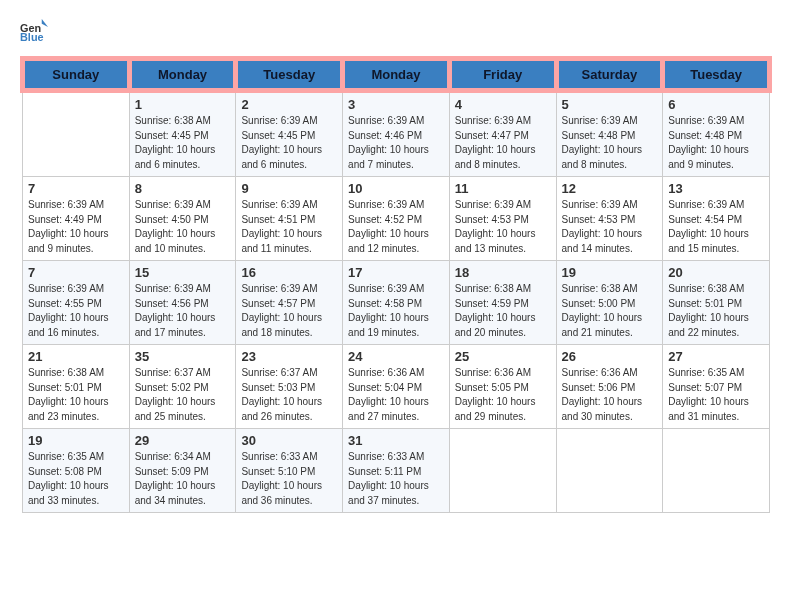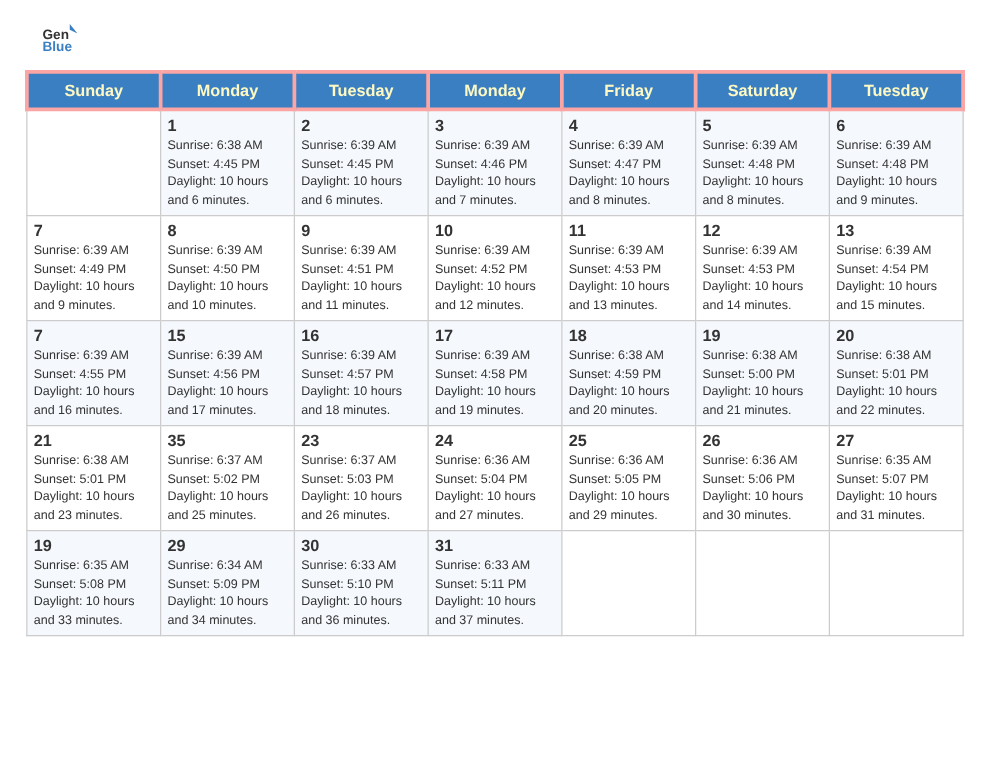--- a/index.html
+++ b/index.html
@@ -8,21 +8,20 @@
       background: #fff;
       width: 792px;
       min-height: 612px;
       padding: 16px 20px;
     }
     .header {
       display: flex;
       justify-content: space-between;
       align-items: flex-start;
       margin-bottom: 12px;
-      margin-left: 14px;
     }
     .logo {
       display: flex;
       align-items: center;
       gap: 4px;
     }
     .logo-icon {
       width: 28px;
       height: 28px;
     }
@@ -36,26 +35,26 @@
       font-size: 15px;
       color: #555;
     }
     table {
       width: 100%;
       border-collapse: collapse;
       table-layout: fixed;
     }
     thead tr th {
       background: #3a7fc1;
-      color: #fef9c3;
+      color: #0f172a;
       font-size: 13px;
       font-weight: bold;
       padding: 6px 4px;
       text-align: center;
-      border: 3px solid #fca5a5;
+      border: 5px solid #fca5a5;
     }
     tbody tr td {
       border: 1px solid #ccc;
       vertical-align: top;
       padding: 4px 5px;
       font-size: 10.5px;
       color: #333;
       height: 82px;
     }
     tbody tr:nth-child(odd) td { background: #f5f8fc; }

